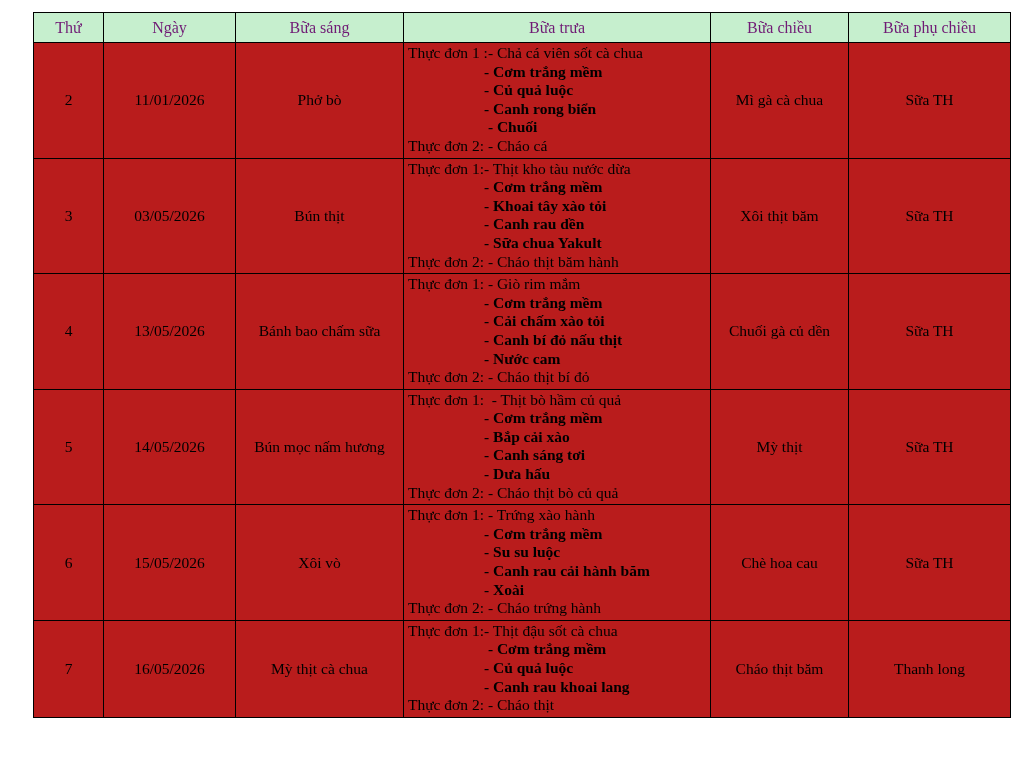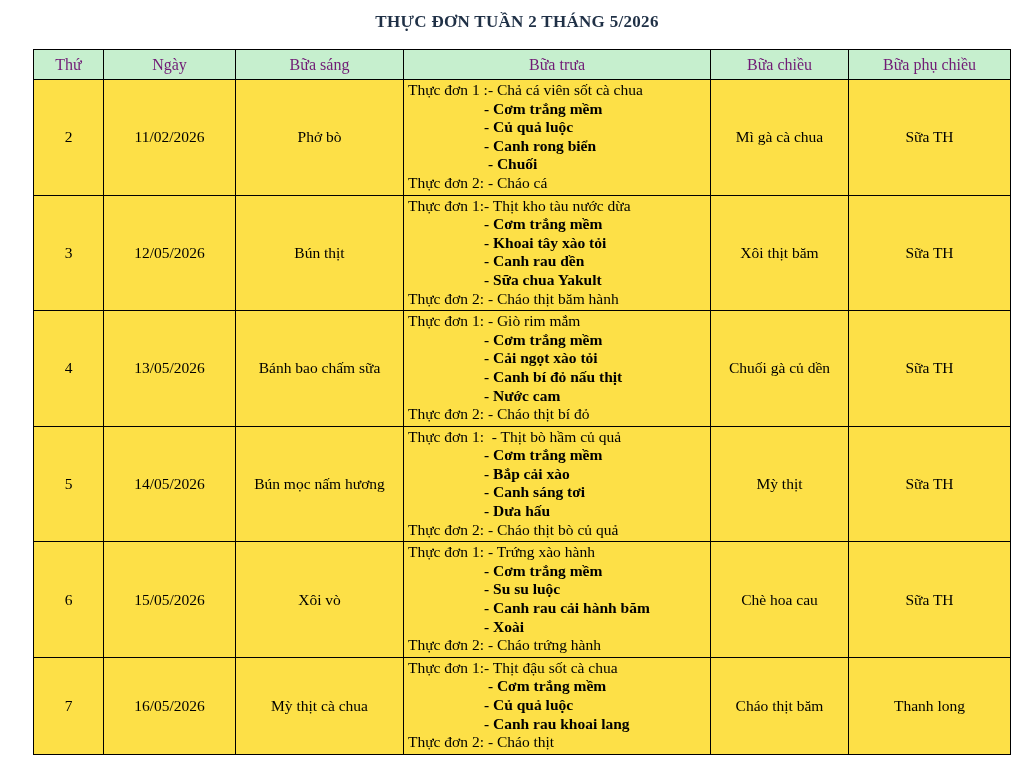--- a/index.html
+++ b/index.html
@@ -38,21 +38,21 @@
     background: #c6efce;
     color: #701a75;
     font-weight: normal;
     font-size: 16px;
     height: 30px;
     text-align: center;
     vertical-align: middle;
   }
   table.menu td {
     font-size: 15.5px;
-    background: #fde047;
+    background: #b91c1c;
   }
   td.c {
     text-align: center;
     vertical-align: middle;
     padding: 2px 4px;
   }
   td.lunch {
     vertical-align: top;
     text-align: left;
     padding: 1px 4px 2px 4px;
@@ -63,21 +63,20 @@
   }
   td.lunch .item {
     padding-left: 76px;
     font-weight: bold;
   }
 </style>
 </head>
 <body>
 
 <div class="page">
-  <h1 class="title">THỰC ĐƠN TUẦN 2 THÁNG 5/2026</h1>
 
   <table class="menu">
     <colgroup>
       <col style="width:70px">
       <col style="width:132px">
       <col style="width:168px">
       <col style="width:307px">
       <col style="width:138px">
       <col style="width:162px">
     </colgroup>
@@ -87,56 +86,56 @@
         <th>Ngày</th>
         <th>Bữa sáng</th>
         <th>Bữa trưa</th>
         <th>Bữa chiều</th>
         <th>Bữa phụ chiều</th>
       </tr>
     </thead>
     <tbody id="menu-tbody">
         <tr>
           <td class="c">2</td>
-          <td class="c">11/02/2026</td>
+          <td class="c">11/01/2026</td>
           <td class="c">Phở bò</td>
           <td class="lunch">
             <div class="lline">Thực đơn 1 :- Chả cá viên sốt cà chua</div>
             <div class="lline item">- Cơm trắng mềm</div>
             <div class="lline item">- Củ quả luộc</div>
             <div class="lline item">- Canh rong biển</div>
             <div class="lline item"> - Chuối</div>
             <div class="lline">Thực đơn 2: - Cháo cá</div>
           </td>
           <td class="c">Mì gà cà chua</td>
           <td class="c">Sữa TH</td>
         </tr>
         <tr>
           <td class="c">3</td>
-          <td class="c">12/05/2026</td>
+          <td class="c">03/05/2026</td>
           <td class="c">Bún thịt</td>
           <td class="lunch">
             <div class="lline">Thực đơn 1:- Thịt kho tàu nước dừa</div>
             <div class="lline item">- Cơm trắng mềm</div>
             <div class="lline item">- Khoai tây xào tỏi</div>
             <div class="lline item">- Canh rau dền</div>
             <div class="lline item">- Sữa chua Yakult</div>
             <div class="lline">Thực đơn 2: - Cháo thịt băm hành</div>
           </td>
           <td class="c">Xôi thịt băm</td>
           <td class="c">Sữa TH</td>
         </tr>
         <tr>
           <td class="c">4</td>
           <td class="c">13/05/2026</td>
           <td class="c">Bánh bao chấm sữa</td>
           <td class="lunch">
             <div class="lline">Thực đơn 1: - Giò rim mắm</div>
             <div class="lline item">- Cơm trắng mềm</div>
-            <div class="lline item">- Cải ngọt xào tỏi</div>
+            <div class="lline item">- Cải chấm xào tỏi</div>
             <div class="lline item">- Canh bí đỏ nấu thịt</div>
             <div class="lline item">- Nước cam</div>
             <div class="lline">Thực đơn 2: - Cháo thịt bí đỏ</div>
           </td>
           <td class="c">Chuối gà củ dền</td>
           <td class="c">Sữa TH</td>
         </tr>
         <tr>
           <td class="c">5</td>
           <td class="c">14/05/2026</td>

